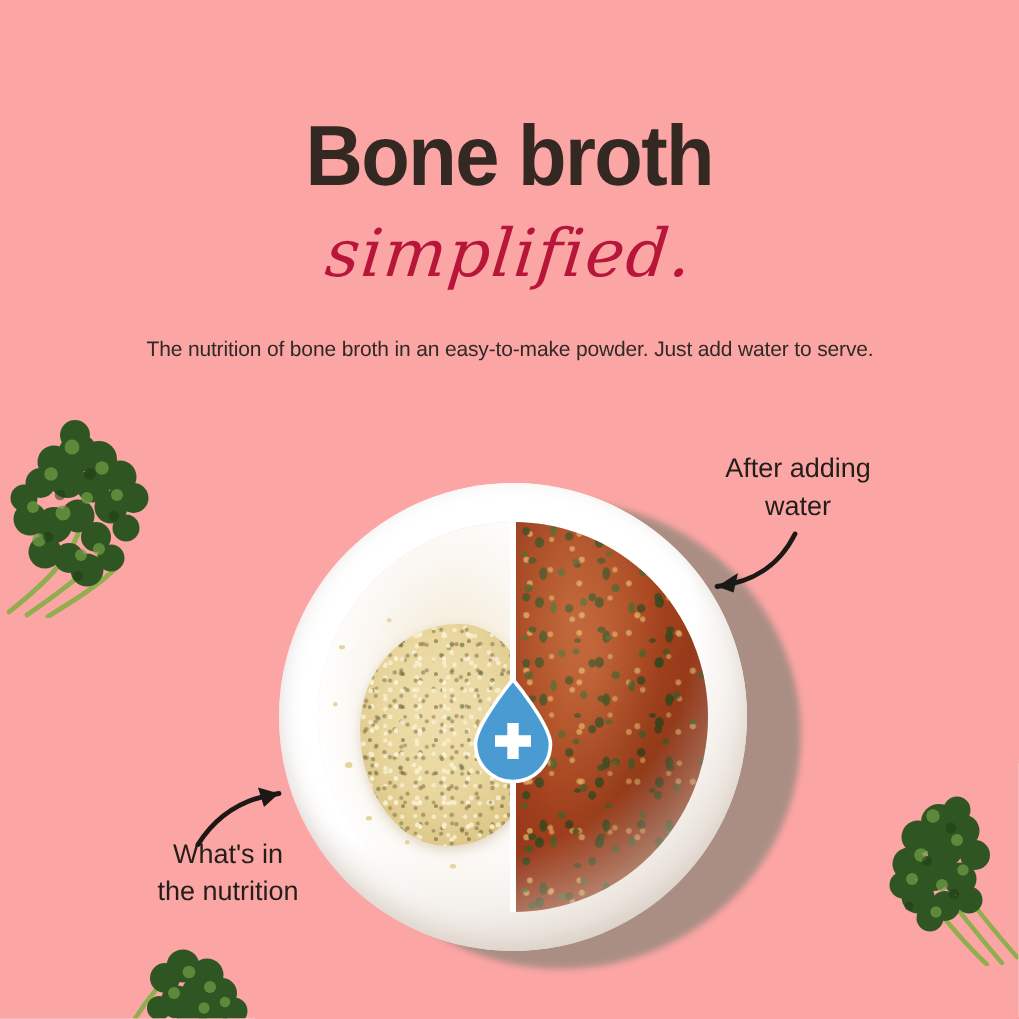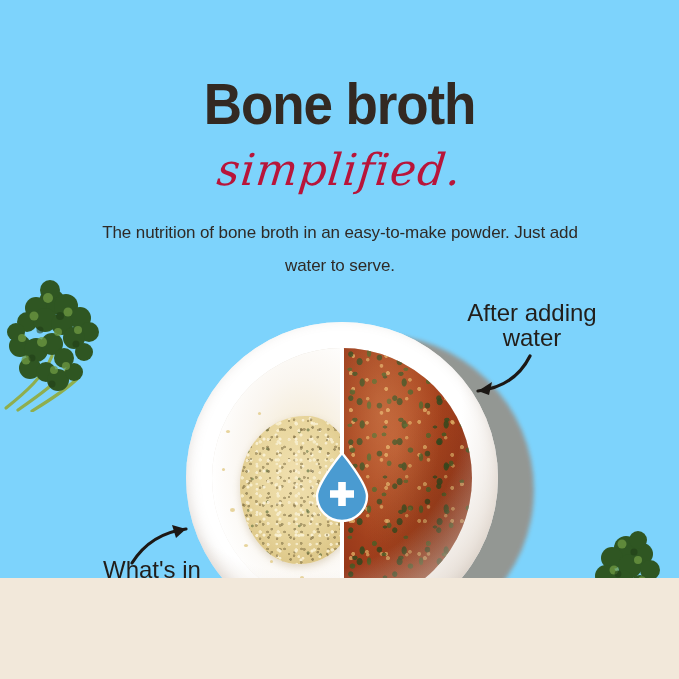--- a/index.html
+++ b/index.html
@@ -9,22 +9,22 @@
   body {
     width: 679px;
     height: 679px;
     background: #f2e8da;
     font-family: "Liberation Sans", sans-serif;
     overflow: hidden;
   }
   #stage {
     position: relative;
     width: 679px;
-    height: 578px;
-    background: #7dd3fc;
+    height: 679px;
+    background: #fca5a5;
     overflow: hidden;
   }
 
   
   #headline {
     position: absolute;
     top: 74px;
     left: 0;
     width: 679px;
     text-align: center;
@@ -50,30 +50,30 @@
     letter-spacing: 1px;
     color: #b8153a;
     transform: skewX(-6deg);
   }
   #subhead {
     position: absolute;
     top: 216px;
     left: 90px;
     width: 500px;
     text-align: center;
-    font-size: 17px;
+    font-size: 14px;
     line-height: 33px;
     color: #2f2a26;
     letter-spacing: -0.1px;
   }
 
   
   .callout {
     position: absolute;
-    font-size: 24px;
+    font-size: 18px;
     line-height: 25px;
     color: #221e1a;
     text-align: center;
     white-space: pre-line;
   }
   #callout-right { top: 300px; left: 452px; width: 160px; }
   #callout-left  { top: 557px; left: 72px;  width: 160px; }
 
   .arrow-svg { position: absolute; overflow: visible; }
   #arrow-right { top: 352px; left: 458px; }

